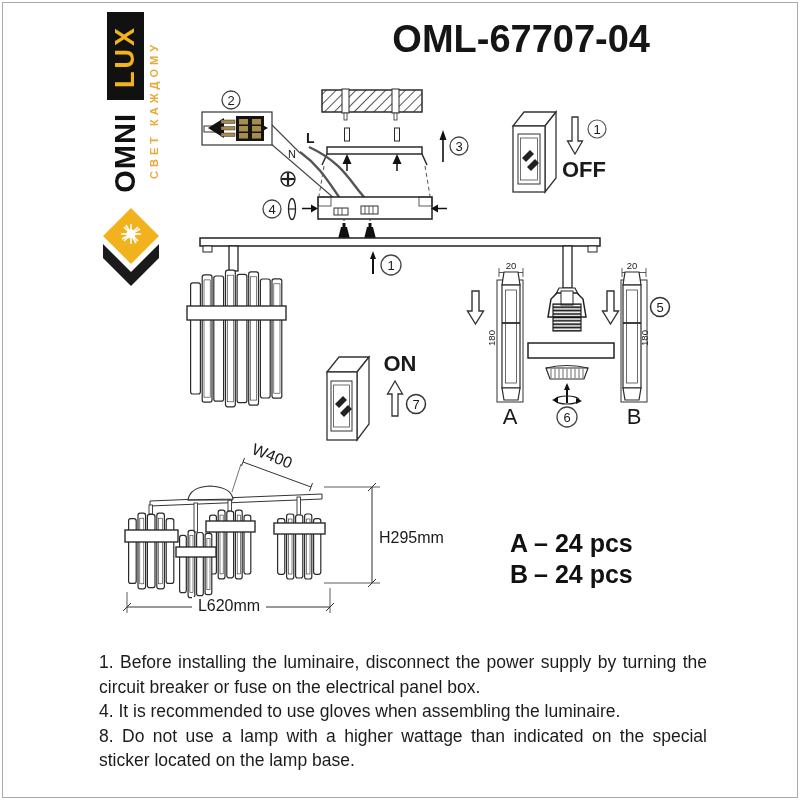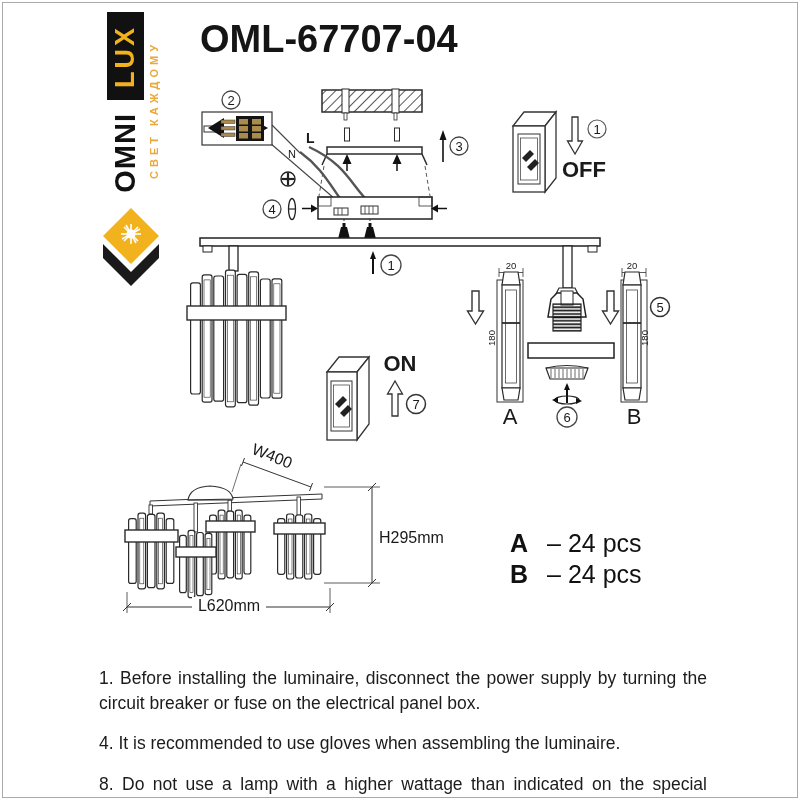--- a/index.html
+++ b/index.html
@@ -11,38 +11,38 @@
   .vtext{writing-mode:vertical-rl;transform:rotate(180deg);white-space:nowrap;}
   .lux-box{position:absolute;left:11px;top:4px;width:37px;height:88px;background:#111;
            display:flex;align-items:center;justify-content:center;}
   .lux-box .vtext{color:#F2B21D;font-weight:bold;font-size:27px;letter-spacing:3px;}
   .omni{position:absolute;left:9px;top:94px;height:102px;width:41px;display:flex;align-items:center;justify-content:center;}
   .omni .vtext{color:#111;font-weight:bold;font-size:29px;letter-spacing:1px;}
   .tagline{position:absolute;left:52px;top:4px;height:196px;display:flex;align-items:center;}
   .tagline .vtext{color:#E9A93A;font-weight:bold;font-size:11px;letter-spacing:4px;}
   .diamond{position:absolute;left:0px;top:192px;}
   
-  .model-title{position:absolute;left:200px;top:18px;width:450px;text-align:left;
+  .model-title{position:absolute;left:200px;top:18px;width:450px;text-align:right;
                font-size:38px;font-weight:bold;letter-spacing:0px;color:#151515;}
   
   #diagram{position:absolute;left:0;top:0;width:800px;height:800px;}
   #diagram text{font-family:"Liberation Sans", sans-serif;fill:#1a1a1a;}
   .stepnum{font-size:13px;fill:#333;}
   .biglabel{font-size:22px;}
   .switchlabel{font-size:22px;font-weight:bold;}
   .dimlabel{font-size:16px;}
   .smalldim{font-size:9.5px;fill:#222;}
   
   .parts{position:absolute;left:510px;top:528px;font-size:25px;line-height:31px;color:#111;}
-  .parts .row span.qty{margin-left:19px;font-weight:normal;}
+  .parts .row span.qty{margin-left:6px;font-weight:bold;}
   .parts .row b{font-weight:bold;}
   
   .instructions{position:absolute;left:99px;top:650px;width:608px;font-size:17.5px;
                 line-height:24.5px;color:#1c1c1c;}
-  .instructions div{text-align:justify;margin-top:16px;}
+  .instructions div{text-align:justify;}
 </style>
 </head>
 <body>
 
 <div id="stage">
   <div class="page-frame"></div>
 
   <div class="logo">
     <div class="lux-box">
       <span class="vtext">LUX</span>

